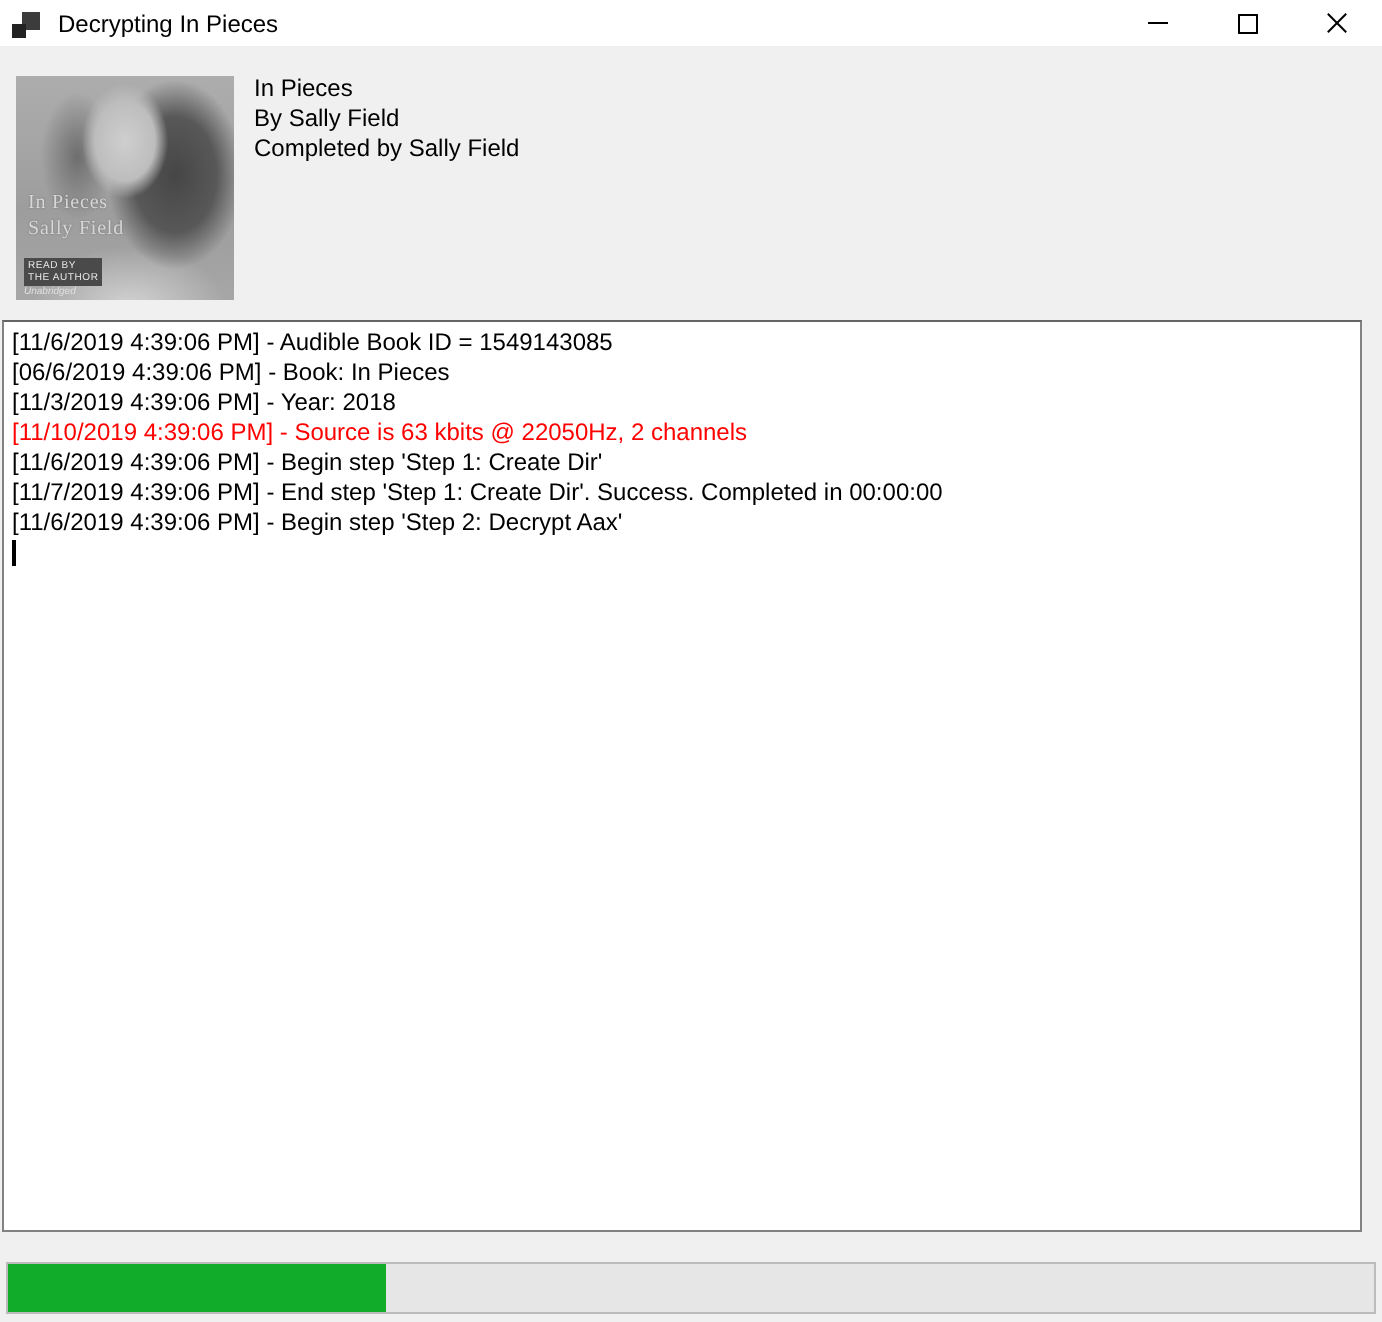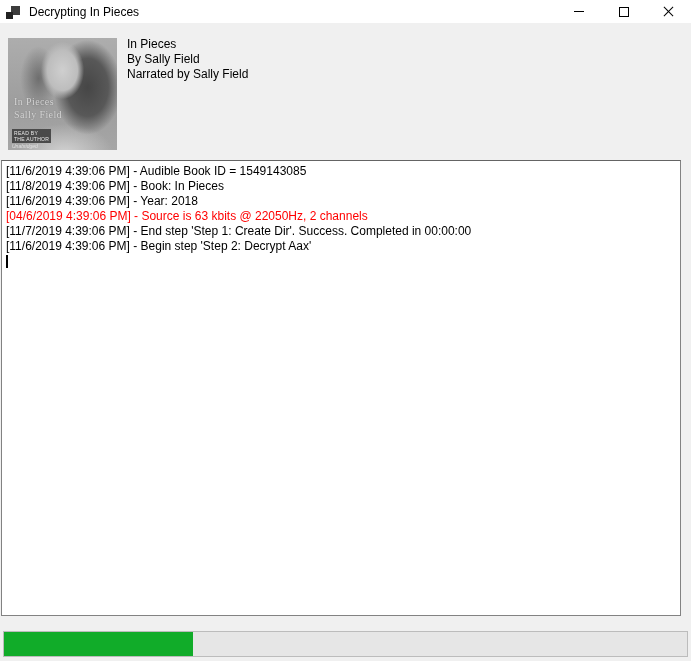--- a/index.html
+++ b/index.html
@@ -155,29 +155,30 @@
     <div class="cover-title">In Pieces</div>
     <div class="cover-author">Sally Field</div>
     <div class="cover-badge">READ BY
 THE AUTHOR</div>
     <div class="cover-unabridged">Unabridged</div>
   </div>
 
   <div class="book-info">
     <div>In Pieces</div>
     <div>By Sally Field</div>
-    <div>Narrated by Sally Field</div>
+    <div>Completed by Sally Field</div>
   </div>
 
   <div class="logbox">
     <div>
         <div class="log-line">[11/6/2019 4:39:06 PM] - Audible Book ID = 1549143085</div>
-        <div class="log-line">[11/8/2019 4:39:06 PM] - Book: In Pieces</div>
-        <div class="log-line">[11/6/2019 4:39:06 PM] - Year: 2018</div>
-        <div class="log-line" style="color: rgb(255, 0, 0);">[04/6/2019 4:39:06 PM] - Source is 63 kbits @ 22050Hz, 2 channels</div>
+        <div class="log-line">[06/6/2019 4:39:06 PM] - Book: In Pieces</div>
+        <div class="log-line">[11/3/2019 4:39:06 PM] - Year: 2018</div>
+        <div class="log-line" style="color: rgb(255, 0, 0);">[11/10/2019 4:39:06 PM] - Source is 63 kbits @ 22050Hz, 2 channels</div>
+        <div class="log-line">[11/6/2019 4:39:06 PM] - Begin step 'Step 1: Create Dir'</div>
         <div class="log-line">[11/7/2019 4:39:06 PM] - End step 'Step 1: Create Dir'. Success. Completed in 00:00:00</div>
         <div class="log-line">[11/6/2019 4:39:06 PM] - Begin step 'Step 2: Decrypt Aax'</div>
       </div>
     <div class="caret"></div>
   </div>
 
   <div class="progress" style="background: rgb(230, 230, 230); border-color: rgb(188, 188, 188);">
     <div class="progress-fill" style="width: 27.7%; background: rgb(17, 172, 41);"></div>
   </div>
 

